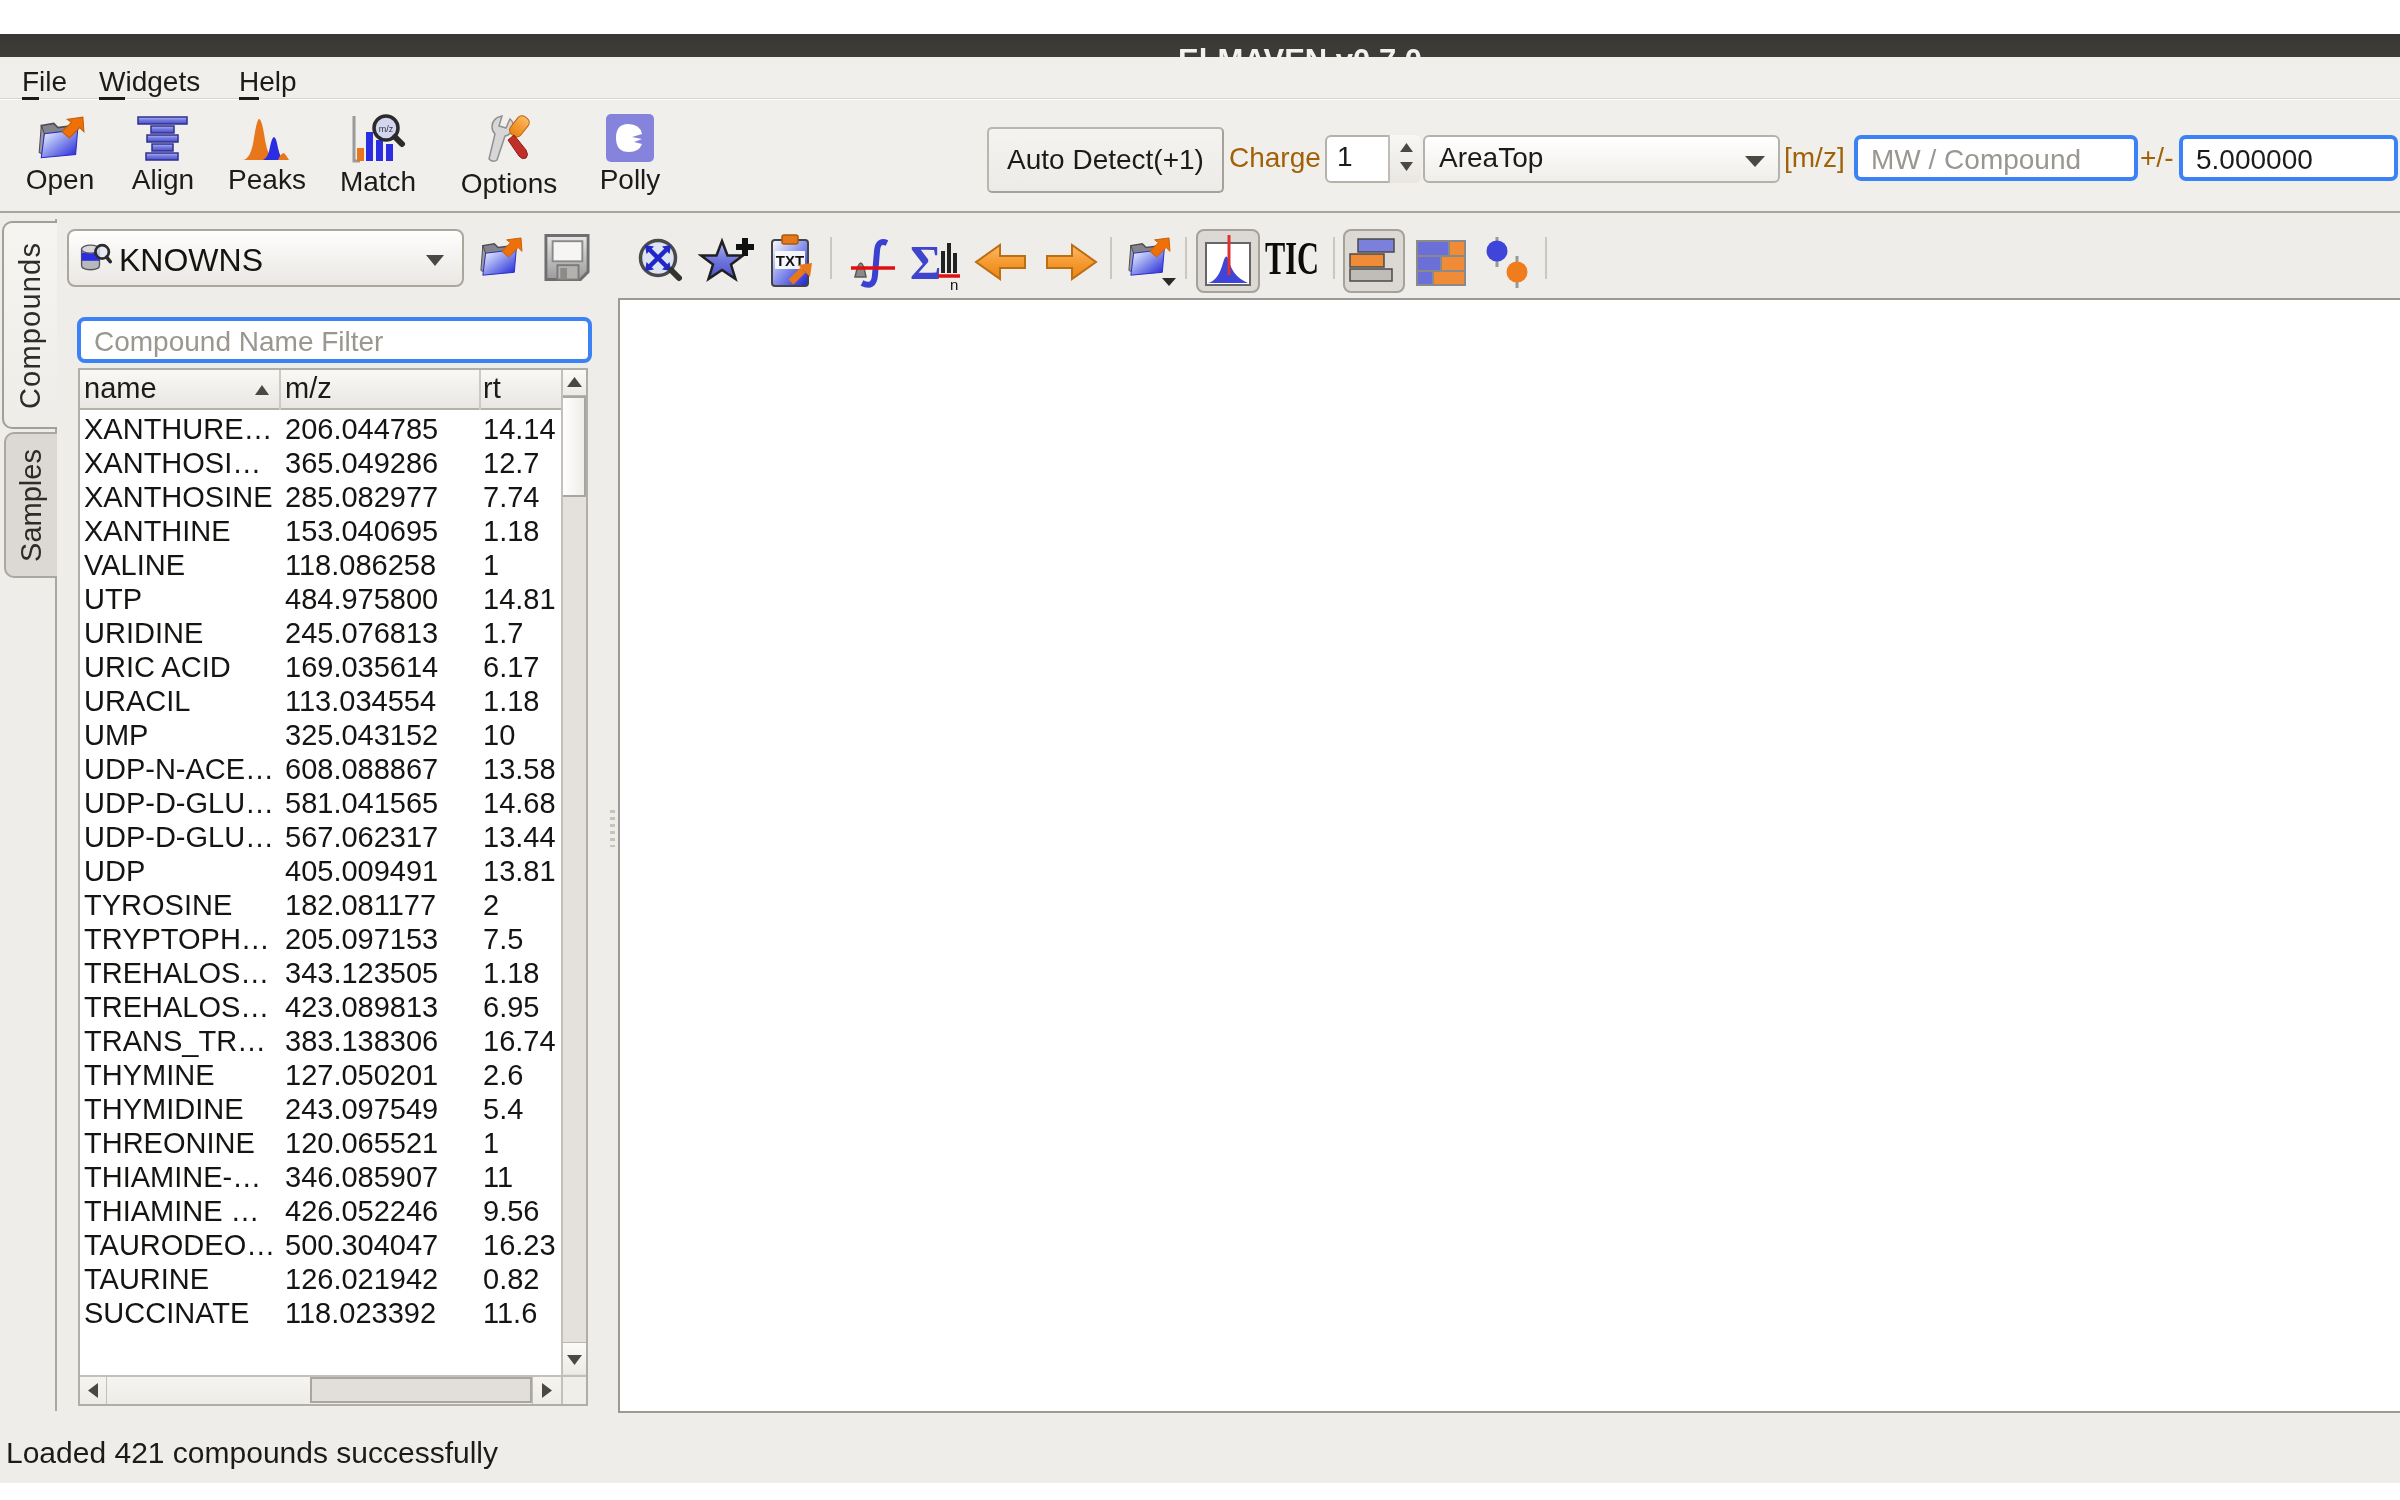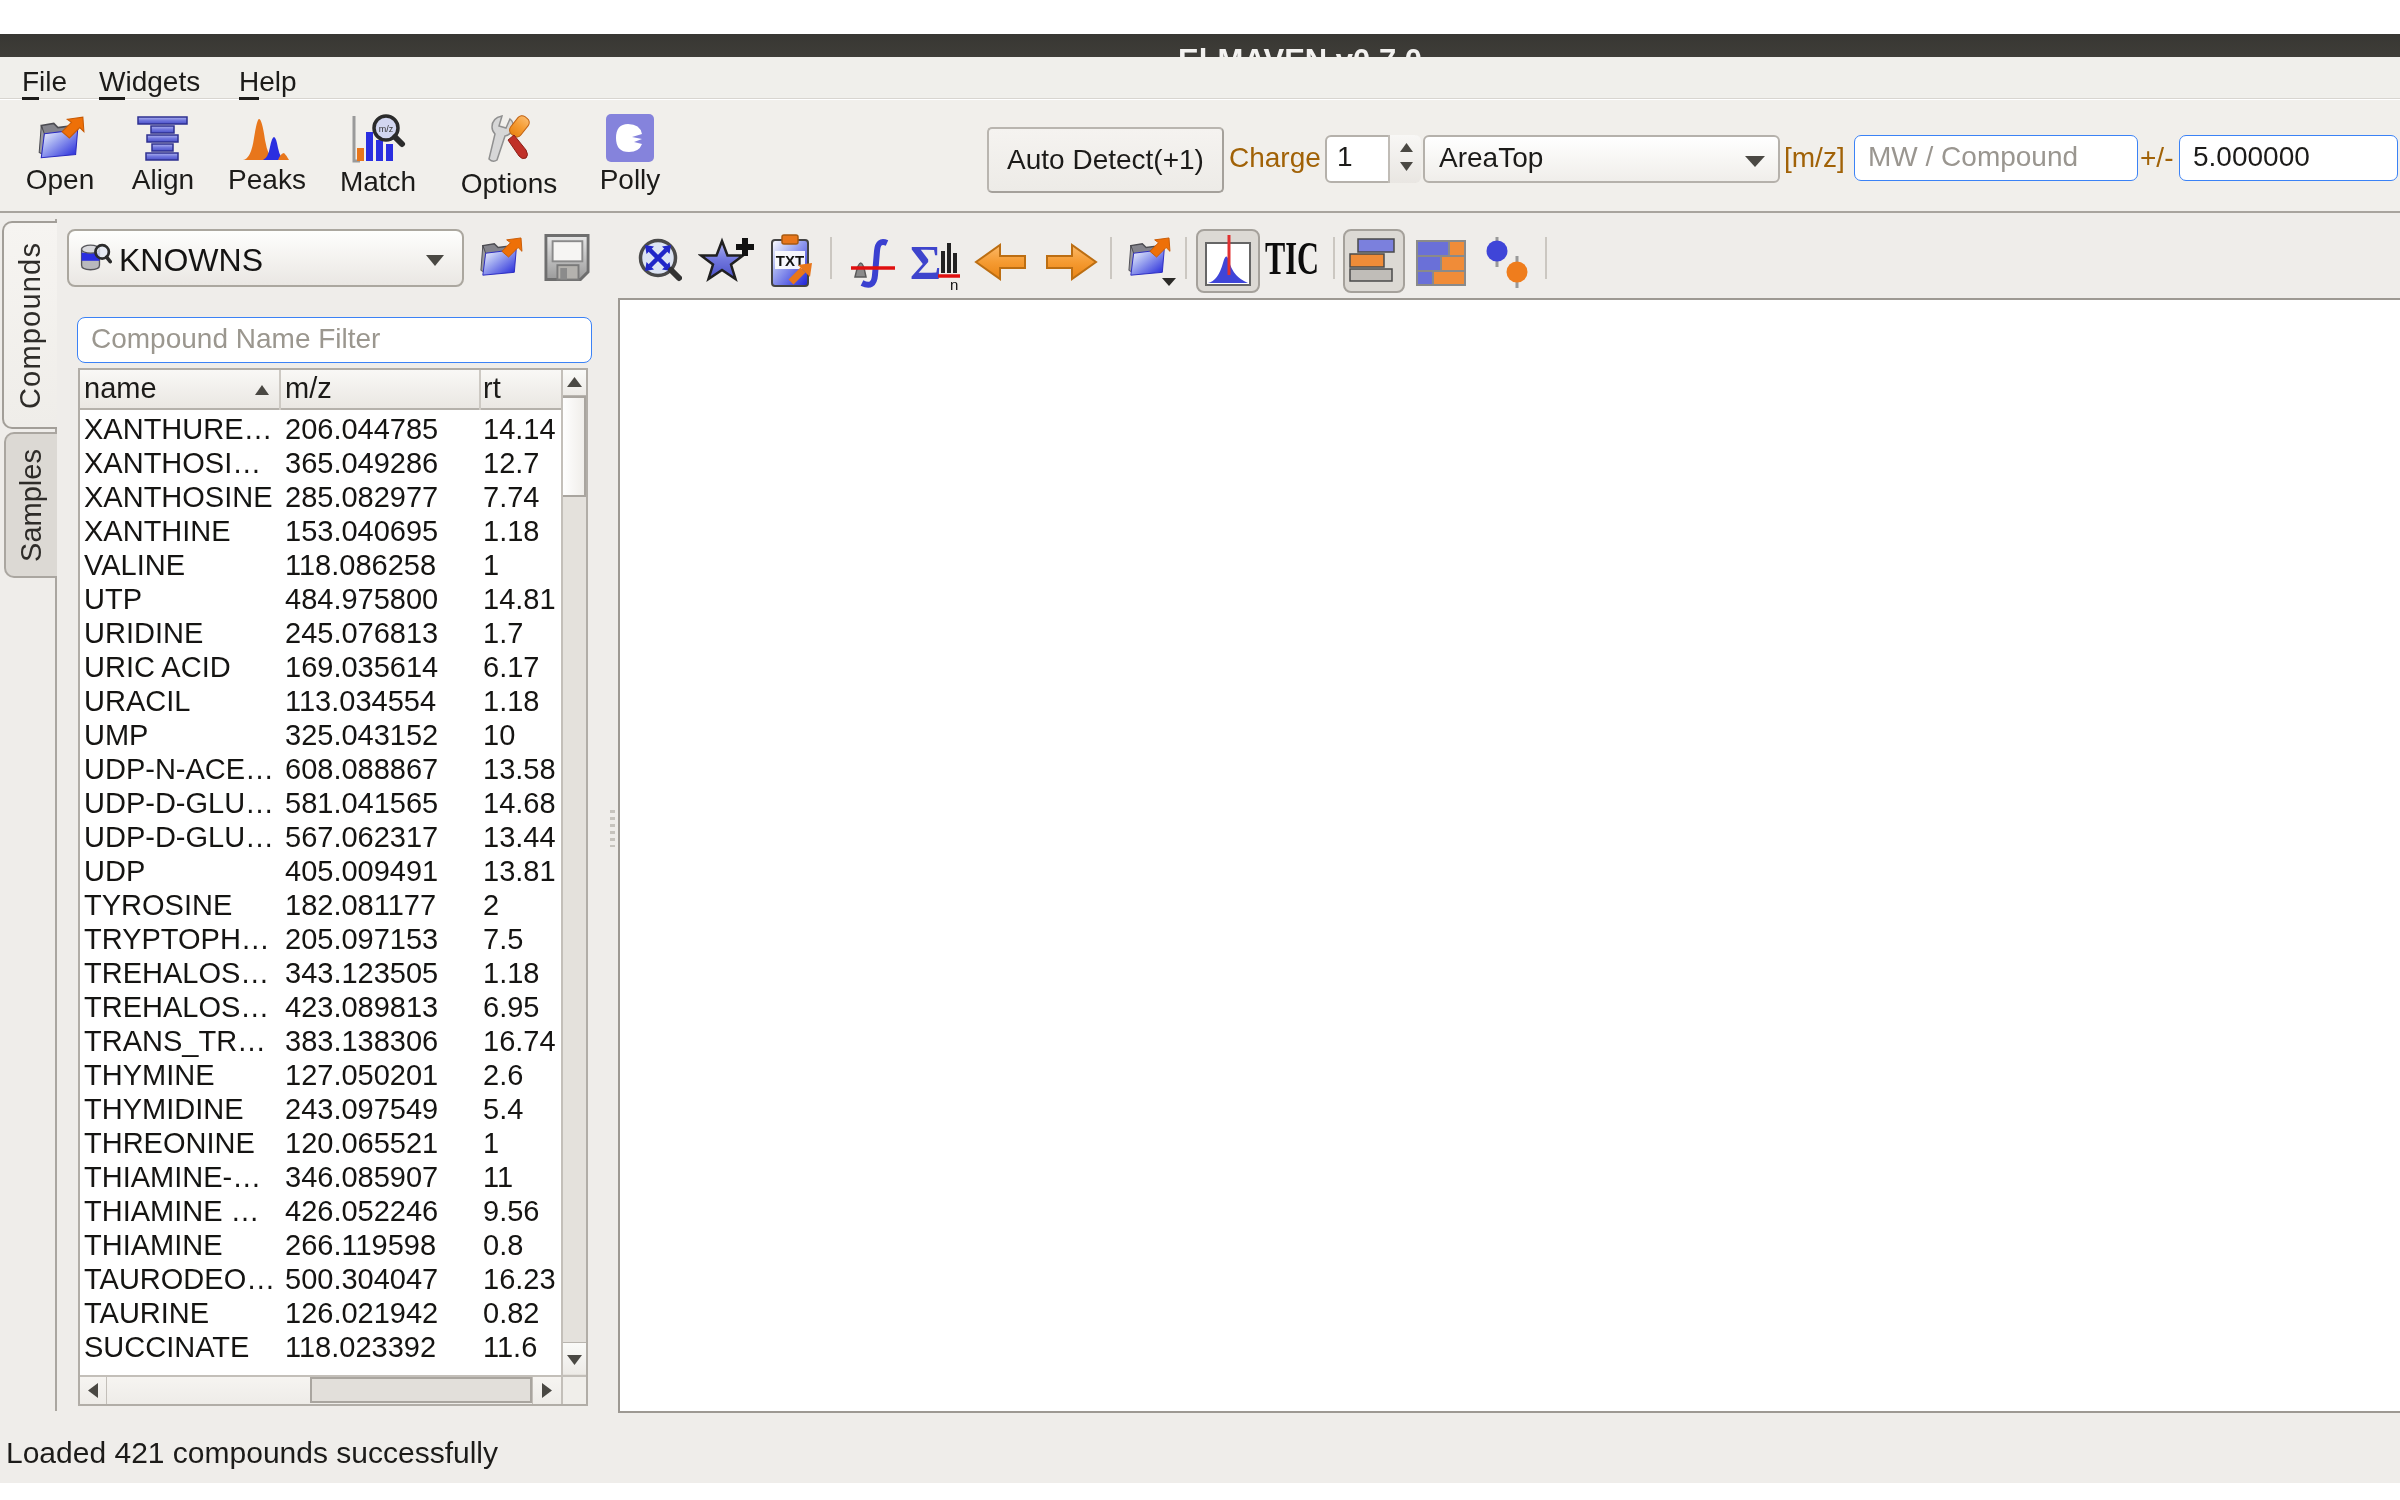--- a/index.html
+++ b/index.html
@@ -17,21 +17,21 @@
     border-bottom:1px solid #262522;margin-top:34px; }
   #title-text { left:0; top:0; width:2600px; height:56px; line-height:54px; text-align:center;
     color:#f3f2f0; font-size:31px; font-weight:bold; }
   #menubar { left:0; top:57px; width:2400px; height:42px; background:#f0efeb; border-bottom:1px solid #d8d5d0; }
   .menuitem { position:absolute; top:4px; height:42px; line-height:42px; font-size:28px; color:#1c1b19; }
   .menuitem u { text-decoration:none; border-bottom:3px solid #1c1b19; padding-bottom:0px; }
   #toolbar { left:0; top:100px; width:2400px; height:113px; background:#f1efeb; border-bottom:2px solid #a8a49e; }
   .tbtn { position:absolute; top:14px; text-align:center; }
   .tbtn .lbl { font-size:28px; color:#1c1b19; margin-top:2px; }
   .ctl-label { position:absolute; font-size:28px; color:#a16207; }
-  .inp { position:absolute; background:#ffffff; border:1px solid #3b82f6; border-radius:7px; font-size:28px; color:#1c1b19; }
+  .inp { position:absolute; background:#ffffff; border:4px solid #3b82f6; border-radius:7px; font-size:28px; color:#1c1b19; }
   #chrome { left:0; top:213px; width:2400px; height:1270px; background:#efedea; }
   #central { left:618px; top:85px; width:1782px; height:1115px; background:#ffffff;
     border-top:2px solid #9d9993; border-left:2px solid #9d9993; border-bottom:2px solid #9d9993; }
   #statusbar { left:6px; top:1436px; font-size:30px; color:#1c1b19; }
   #whiteband { left:0; top:1483px; width:2400px; height:17px; background:#ffffff; }
 </style>
 </head>
 <body>
 <div id="titlebar" class="abs">
     <div id="title-text" class="abs">El-MAVEN v0.7.0</div>
@@ -312,25 +312,20 @@
           <span class="c1">THIAMINE-…</span>
           <span class="c2">346.085907</span>
           <span class="c3">11</span>
         </div>
 <div class="row">
           <span class="c1">THIAMINE …</span>
           <span class="c2">426.052246</span>
           <span class="c3">9.56</span>
         </div>
 <div class="row">
-          <span class="c1">THIAMINE</span>
-          <span class="c2">266.119598</span>
-          <span class="c3">0.8</span>
-        </div>
-<div class="row">
           <span class="c1">TAURODEO…</span>
           <span class="c2">500.304047</span>
           <span class="c3">16.23</span>
         </div>
 <div class="row">
           <span class="c1">TAURINE</span>
           <span class="c2">126.021942</span>
           <span class="c3">0.82</span>
         </div>
 <div class="row">

